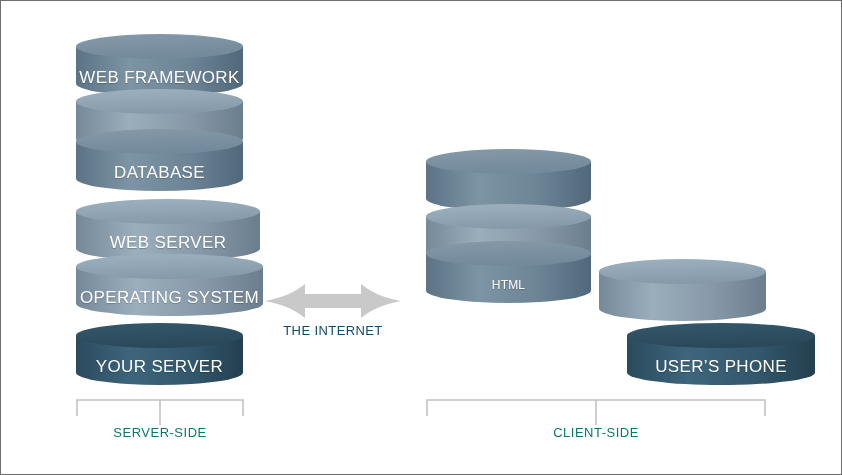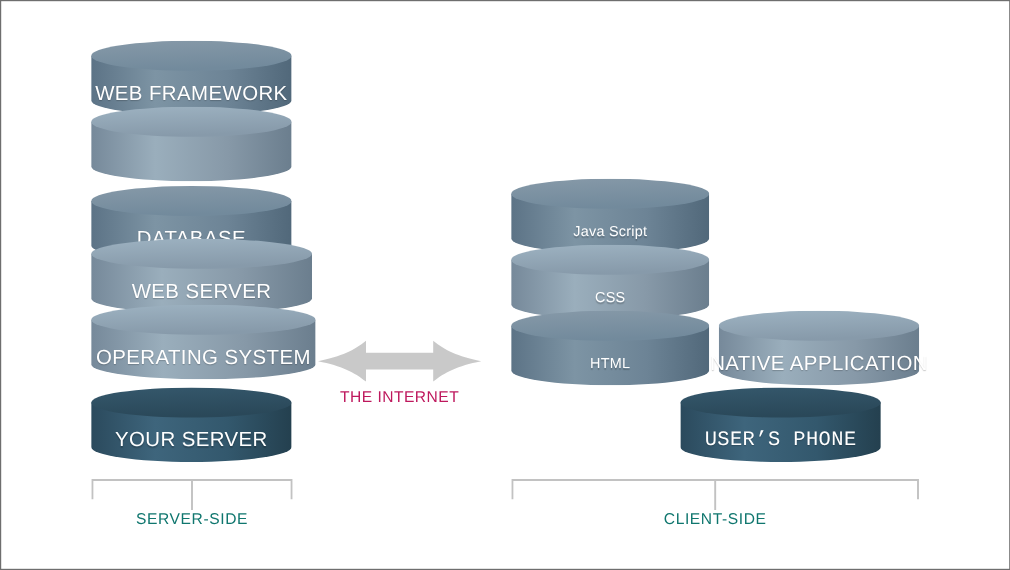--- a/index.html
+++ b/index.html
@@ -63,21 +63,21 @@
     left: 0; top: 0;
     width: 140px;
     height: 36px;
   }
   #internet-label {
     position: absolute;
     left: 0;
     top: 40px;
     width: 140px;
     text-align: center;
-    color: #be185d;
+    color: #0c4a6e;
     font-size: 13px;
     letter-spacing: 0.4px;
     white-space: nowrap;
   }
 
   
   .bracket-group { position: absolute; }
   .bracket-svg { position: absolute; left:0; top:0; display:block; }
   .bracket-label {
     position: absolute;
@@ -162,21 +162,21 @@
           </linearGradient>
           <linearGradient id="tg1" x1="0" y1="0" x2="0.25" y2="1">
             <stop offset="0" stop-color="#9db2c1"></stop>
             <stop offset="1" stop-color="#879aaa"></stop>
           </linearGradient>
         </defs>
         <path d="M 0 12.5 L 0 49.5 A 83.5 12.5 0 0 0 167 49.5 L 167 12.5 Z" fill="url(#bg1)"></path>
         <ellipse cx="83.5" cy="12.5" rx="83.5" ry="12.5" fill="url(#tg1)"></ellipse>
       </svg>
     </div>
-    <div class="cyl caps" style="left: 75px; top: 154px; width: 167px; height: 62px;">
+    <div class="cyl caps" style="left: 75px; top: 128px; width: 167px; height: 62px;">
       <svg class="cyl-svg" viewBox="0 0 167 62" preserveAspectRatio="none">
         <defs>
           <linearGradient id="bg2" x1="0" y1="0" x2="1" y2="0">
             <stop offset="0" stop-color="#5c7386"></stop>
             <stop offset="0.32" stop-color="#7d94a4"></stop>
             <stop offset="0.68" stop-color="#6d8496"></stop>
             <stop offset="1" stop-color="#51687a"></stop>
           </linearGradient>
           <linearGradient id="tg2" x1="0" y1="0" x2="0.25" y2="1">
             <stop offset="0" stop-color="#8699a8"></stop>
@@ -255,42 +255,41 @@
             <stop offset="1" stop-color="#51687a"></stop>
           </linearGradient>
           <linearGradient id="tg6" x1="0" y1="0" x2="0.25" y2="1">
             <stop offset="0" stop-color="#8699a8"></stop>
             <stop offset="1" stop-color="#728a9c"></stop>
           </linearGradient>
         </defs>
         <path d="M 0 12.5 L 0 49.5 A 82.5 12.5 0 0 0 165 49.5 L 165 12.5 Z" fill="url(#bg6)"></path>
         <ellipse cx="82.5" cy="12.5" rx="82.5" ry="12.5" fill="url(#tg6)"></ellipse>
       </svg>
-      <div class="cyl-label">Java Script</div>
     </div>
     <div class="cyl mixed" style="left: 425px; top: 203px; width: 165px; height: 62px;">
       <svg class="cyl-svg" viewBox="0 0 165 62" preserveAspectRatio="none">
         <defs>
           <linearGradient id="bg7" x1="0" y1="0" x2="1" y2="0">
             <stop offset="0" stop-color="#76899a"></stop>
             <stop offset="0.32" stop-color="#9aaebc"></stop>
             <stop offset="0.68" stop-color="#8799a8"></stop>
             <stop offset="1" stop-color="#6b7e8e"></stop>
           </linearGradient>
           <linearGradient id="tg7" x1="0" y1="0" x2="0.25" y2="1">
             <stop offset="0" stop-color="#9db2c1"></stop>
             <stop offset="1" stop-color="#879aaa"></stop>
           </linearGradient>
         </defs>
         <path d="M 0 12.5 L 0 49.5 A 82.5 12.5 0 0 0 165 49.5 L 165 12.5 Z" fill="url(#bg7)"></path>
         <ellipse cx="82.5" cy="12.5" rx="82.5" ry="12.5" fill="url(#tg7)"></ellipse>
       </svg>
       <div class="cyl-label">CSS</div>
     </div>
-    <div class="cyl mixed" style="left: 425px; top: 258px; width: 165px; height: 62px;">
+    <div class="cyl mixed" style="left: 425px; top: 240px; width: 165px; height: 62px;">
       <svg class="cyl-svg" viewBox="0 0 165 62" preserveAspectRatio="none">
         <defs>
           <linearGradient id="bg8" x1="0" y1="0" x2="1" y2="0">
             <stop offset="0" stop-color="#5c7386"></stop>
             <stop offset="0.32" stop-color="#7d94a4"></stop>
             <stop offset="0.68" stop-color="#6d8496"></stop>
             <stop offset="1" stop-color="#51687a"></stop>
           </linearGradient>
           <linearGradient id="tg8" x1="0" y1="0" x2="0.25" y2="1">
             <stop offset="0" stop-color="#8699a8"></stop>
@@ -312,23 +311,22 @@
             <stop offset="1" stop-color="#6b7e8e"></stop>
           </linearGradient>
           <linearGradient id="tg10" x1="0" y1="0" x2="0.25" y2="1">
             <stop offset="0" stop-color="#9db2c1"></stop>
             <stop offset="1" stop-color="#879aaa"></stop>
           </linearGradient>
         </defs>
         <path d="M 0 12.5 L 0 49.5 A 83.5 12.5 0 0 0 167 49.5 L 167 12.5 Z" fill="url(#bg10)"></path>
         <ellipse cx="83.5" cy="12.5" rx="83.5" ry="12.5" fill="url(#tg10)"></ellipse>
       </svg>
-      <div class="cyl-label">NATIVE APPLICATION</div>
-    </div>
-    <div class="cyl caps" style="left: 566px; top: 322px; width: 167px; height: 62px; font-family: Liberation Mono, monospace;">
+    </div>
+    <div class="cyl caps" style="left: 626px; top: 322px; width: 188px; height: 62px;">
       <svg class="cyl-svg" viewBox="0 0 167 62" preserveAspectRatio="none">
         <defs>
           <linearGradient id="bg11" x1="0" y1="0" x2="1" y2="0">
             <stop offset="0" stop-color="#2b4a5d"></stop>
             <stop offset="0.32" stop-color="#3e657c"></stop>
             <stop offset="0.68" stop-color="#33586d"></stop>
             <stop offset="1" stop-color="#24404f"></stop>
           </linearGradient>
           <linearGradient id="tg11" x1="0" y1="0" x2="0.25" y2="1">
             <stop offset="0" stop-color="#35586c"></stop>

